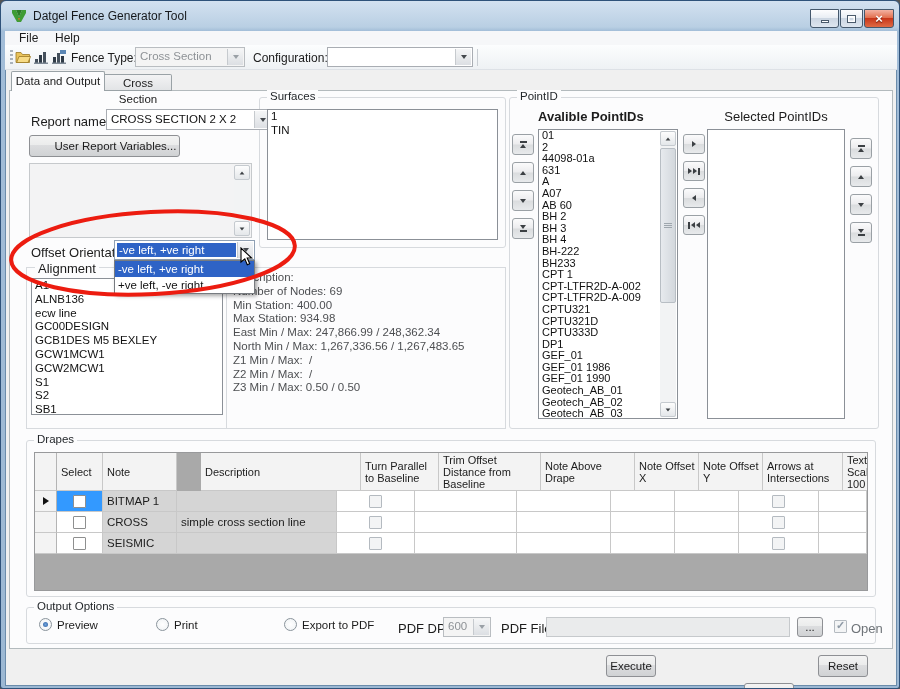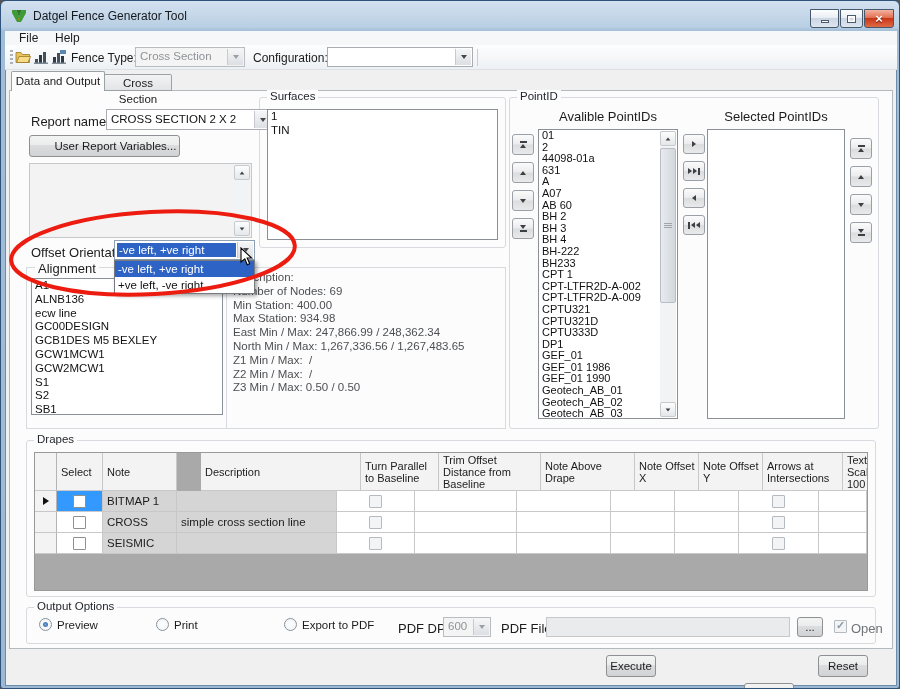--- a/index.html
+++ b/index.html
@@ -236,21 +236,21 @@
     <div class="legend">Surfaces</div>
   </div>
   <div class="listbox" style="left:266px;top:108px;width:231px;height:131px;">
       <div class="li">1</div>
       <div class="li">TIN</div>
     </div>
 
   <div class="groupbox" style="left:508px;top:96px;width:370px;height:332px;">
     <div class="legend">PointID</div>
   </div>
-  <div class="plainlabel" style="left:537px;top:108px;width:140px;text-align:center;">Avalible PointIDs</div>
+  <div class="plainlabel" style="left:537px;top:108px;width:140px;font-weight:bold;">Avalible PointIDs</div>
   <div class="plainlabel" style="left:706px;top:108px;width:138px;text-align:center;">Selected PointIDs</div>
 
   <div class="sqbtn" style="left:511px;top:133px;height:21px;">
       <div class="hbar"></div>
       <div class="t-up"></div>
     </div>
   <div class="sqbtn" style="left:511px;top:161px;height:21px;">
       <div class="t-up"></div>
     </div>
   <div class="sqbtn" style="left:511px;top:189px;height:21px;">

